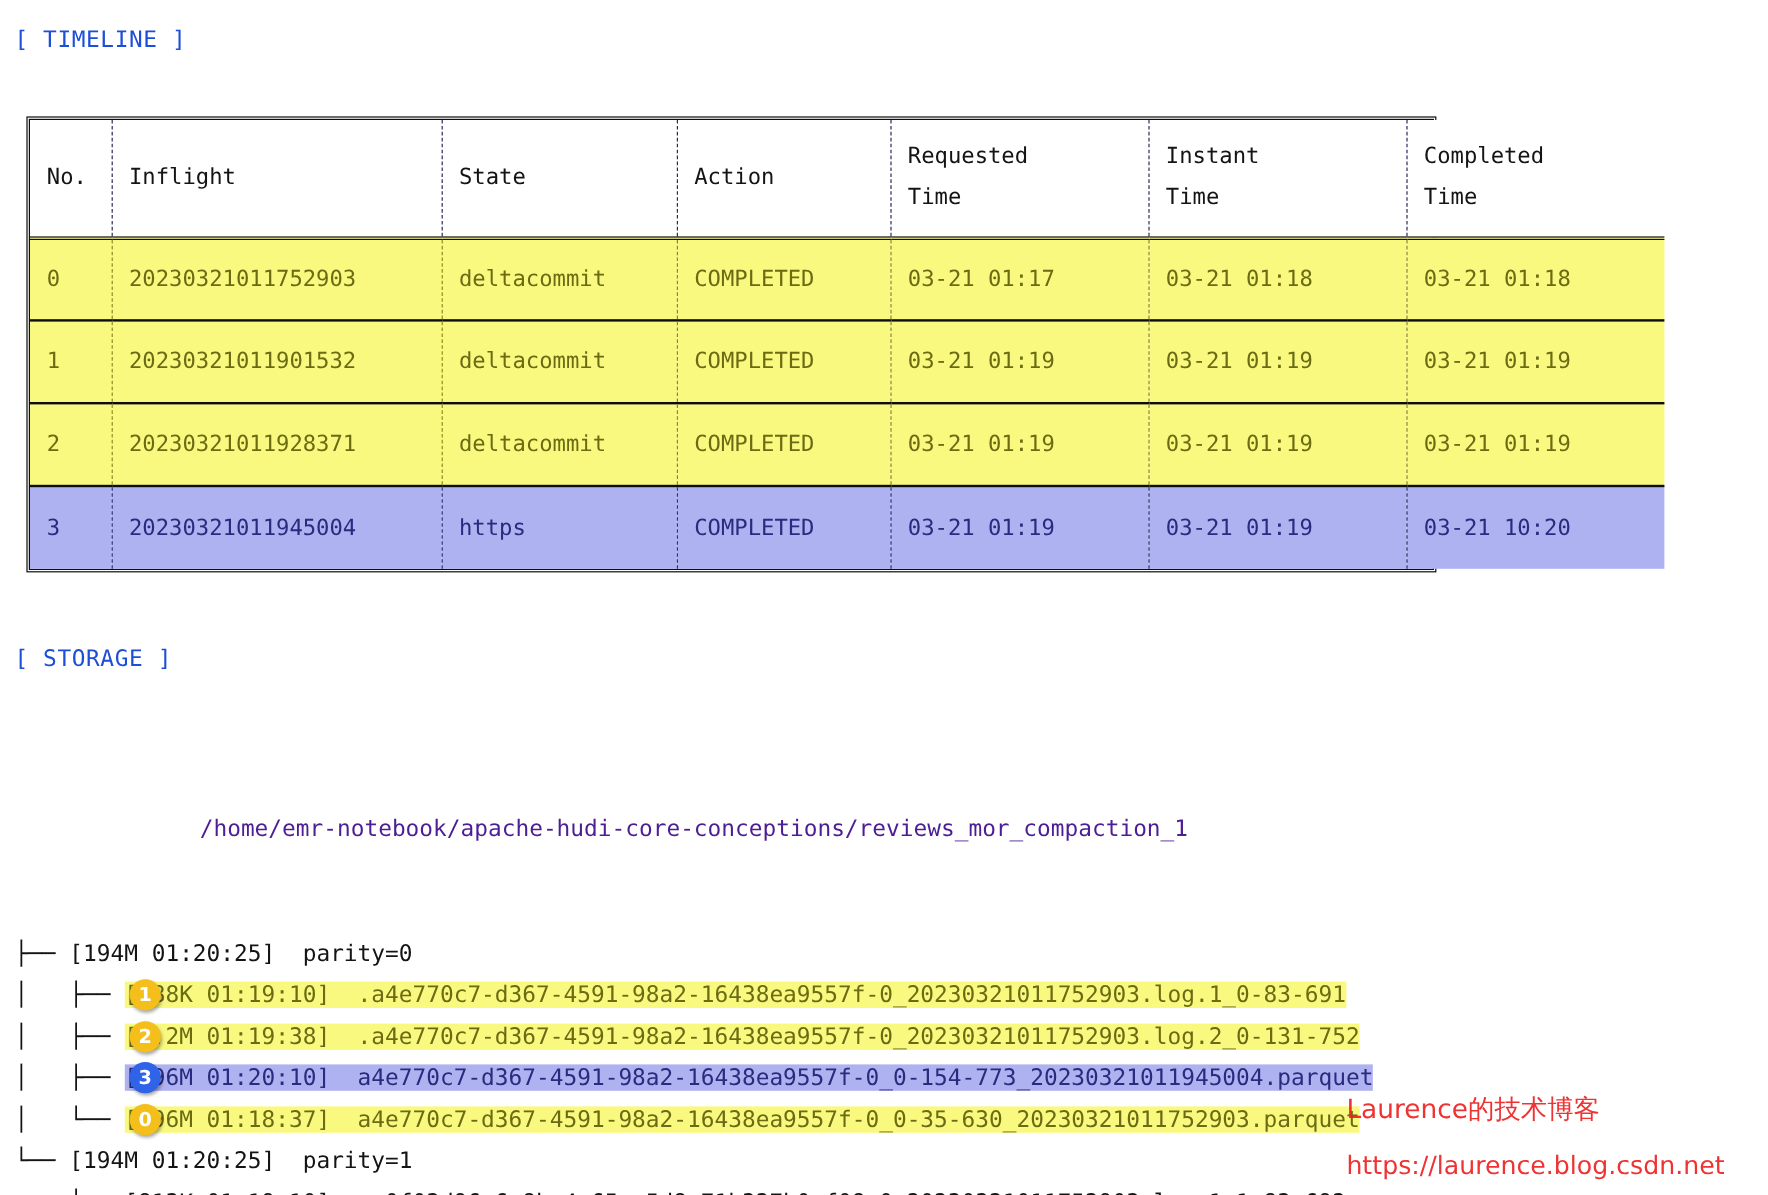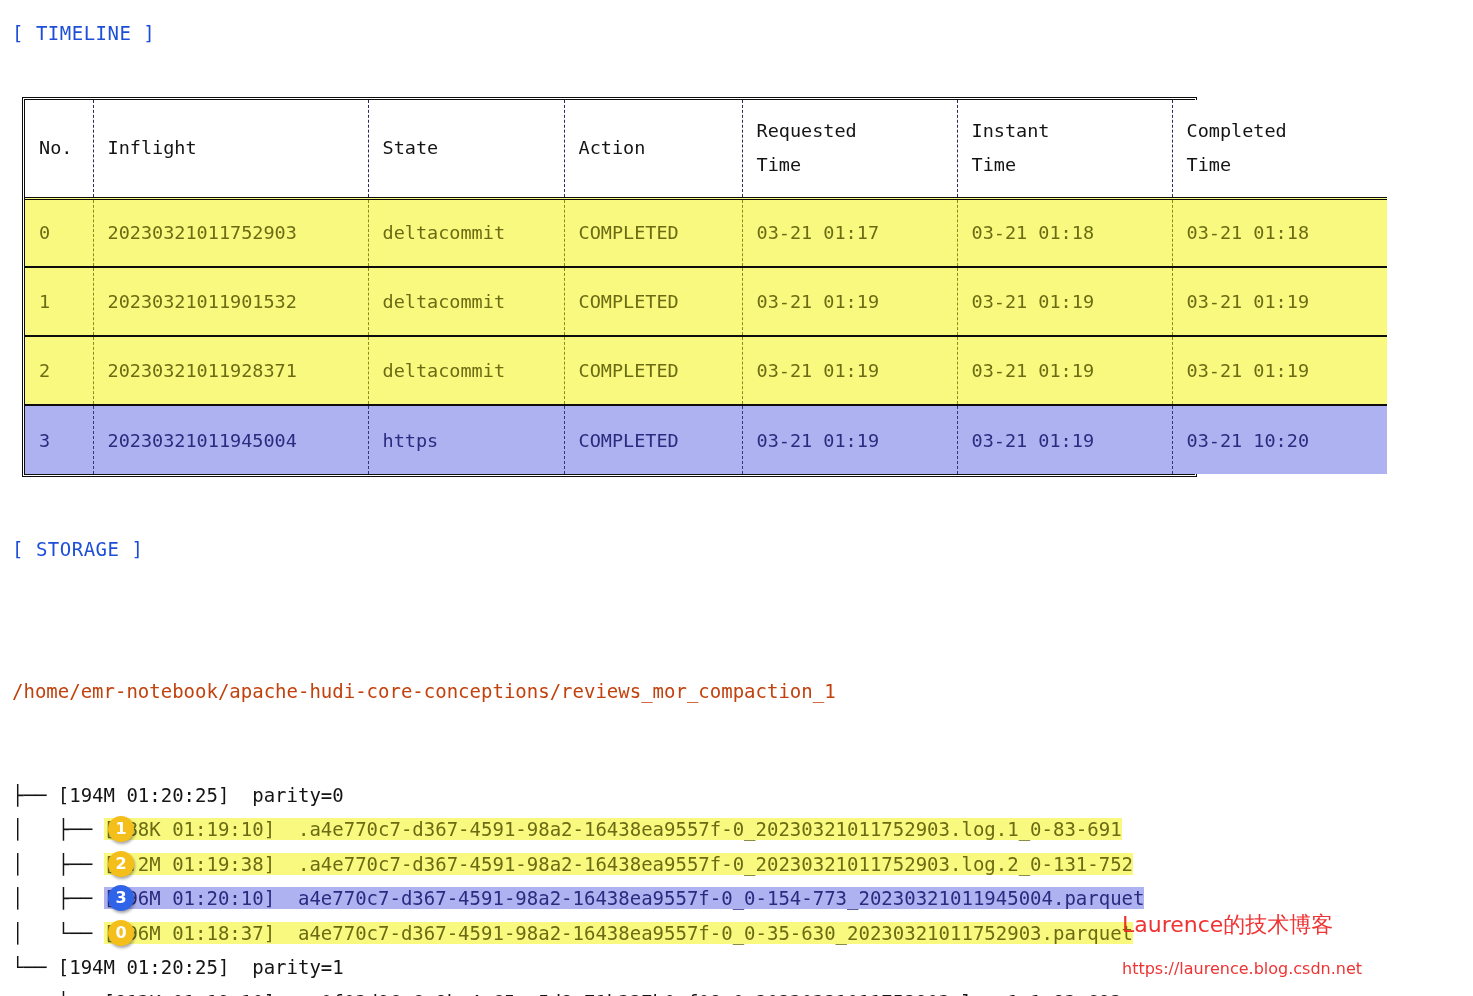--- a/index.html
+++ b/index.html
@@ -110,21 +110,21 @@
   .tree .line { position: relative; height: 34.5px; }
   .tree .prefix { color: #141414; }
   .tree .hl-yellow {
     background: #f9f97f;
     color: #6b6b14;
   }
   .tree .hl-blue {
     background: #aeb2f0;
     color: #2a2a7e;
   }
-  .tree .root { color: #c2410c; }
+  .tree .root { color: #4c1d95; text-align: center; }
 
   
   .badge {
     position: absolute;
     width: 26px;
     height: 26px;
     border-radius: 50%;
     color: #ffffff;
     font-family: "DejaVu Sans", "Liberation Sans", sans-serif;
     font-size: 16px;
@@ -140,21 +140,21 @@
   
   .watermark {
     position: absolute;
     color: #ee2222;
     font-family: "DejaVu Sans", "Liberation Sans", sans-serif;
     white-space: pre;
     pointer-events: none;
     opacity: 0.92;
   }
   #wm-line1 { left: 1122px; top: 910px; font-size: 22px; }
-  #wm-line2 { left: 1122px; top: 959px; font-size: 16px; }
+  #wm-line2 { left: 1122px; top: 959px; font-size: 21px; }
 </style>
 </head>
 <body>
 
 <div id="timeline-caption" class="section-caption">[ TIMELINE ]</div>
 
 <div class="table-wrap">
   <table class="timeline">
     <colgroup>
       <col class="c-no">

